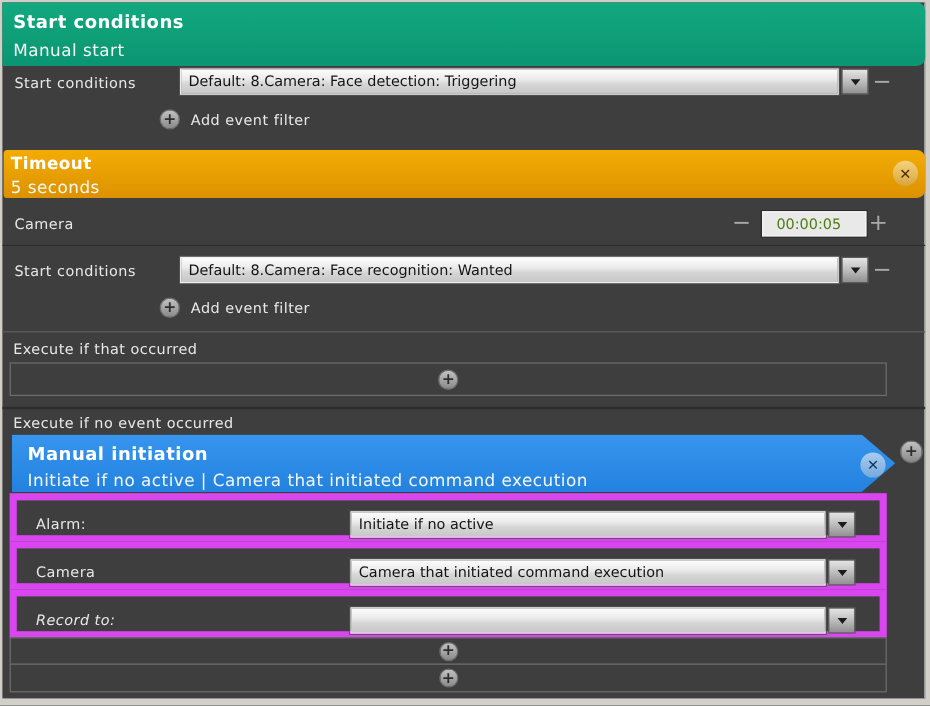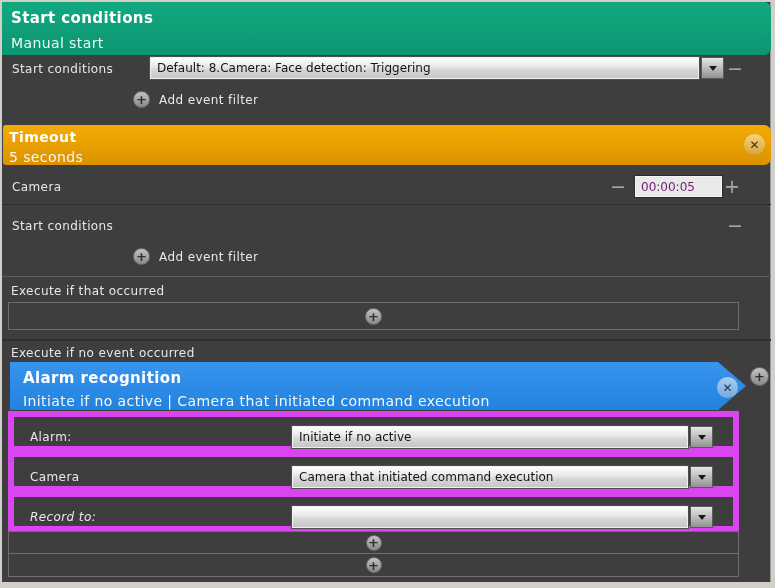--- a/index.html
+++ b/index.html
@@ -40,21 +40,21 @@
     color:#4a3000;font-size:12px;}
   .close-blue{width:21px;height:21px;background:linear-gradient(180deg,#aacdf0 0%,#74a9de 100%);
     color:#12355c;font-size:12px;}
   
   .rowbox{border:6px solid #d946ef;background:#3e3e3e;}
   .addbar{border:1px solid #6e6e6e;background:#3e3e3e;display:flex;align-items:center;
     justify-content:center;cursor:pointer;}
   .sep{background:#2e2e2e;}
   .addfilter{display:flex;align-items:center;gap:9px;cursor:pointer;}
   .timeout-input{width:87px;height:21px;background:#e9e9e9;border:1px solid #f4f4f4;
-    box-shadow:0 0 0 1px #2b2b2b;font-size:12px;color:#701a75;padding:0 5px;}
+    box-shadow:0 0 0 1px #2b2b2b;font-size:12px;color:#4d7c0f;padding:0 11px;}
 </style>
 </head>
 <body>
 
 <div id="win">
   <div id="panel"></div>
 
   <div id="green-hdr" class="abs">
     <div class="abs hdr-title" style="left:9px;top:7px;">Start conditions</div>
     <div class="abs hdr-sub" style="left:9px;top:33px;">Manual start</div>
@@ -80,38 +80,44 @@
     <div class="abs circle close-orange" style="right:6px;top:9px;">✕</div>
   </div>
 
   <div class="abs lbl" style="left:12px;top:180px;">Camera</div>
   <div class="abs pm" style="left:610px;top:177px;">−</div>
   <input class="abs timeout-input" style="left: 635px; top: 176px;" readonly="" value="00:00:05">
   <div class="abs pm" style="left:724px;top:177px;">+</div>
   <div class="abs sep" style="left:2px;top:204px;width:769px;height:1px;"></div>
 
   <div class="abs lbl" style="left:12px;top:219px;">Start conditions</div>
+  <div class="abs dd" style="left:134px;top:214px;width:590px;">
+    <div class="dd-field">Default: 8.Camera: Face recognition: Wanted</div>
+    <div class="dd-btn">
+      <span class="tri-down"></span>
+    </div>
+  </div>
   <div class="abs pm" style="left:727px;top:216px;">−</div>
 
   <div class="abs addfilter" style="left:133px;top:248px;">
     <span class="circle add-circle">+</span>
     <span class="lbl">Add event filter</span>
   </div>
   <div class="abs" style="left:2px;top:276px;width:769px;height:1px;background:#5e5e5e;"></div>
 
   <div class="abs lbl" style="left:11px;top:284px;">Execute if that occurred</div>
   <div class="abs addbar" style="left:8px;top:302px;width:731px;height:28px;">
     <span class="circle add-circle">+</span>
   </div>
   <div class="abs sep" style="left:2px;top:339px;width:769px;height:2px;"></div>
 
   <div class="abs lbl" style="left:11px;top:346px;">Execute if no event occurred</div>
 
   <div id="blue-hdr" class="abs">
-    <div class="abs hdr-title" style="left:13px;top:7px;">Alarm recognition</div>
+    <div class="abs hdr-title" style="left:13px;top:7px;">Manual initiation</div>
     <div class="abs hdr-sub" style="left:13px;top:31px;">Initiate if no active | Camera that initiated command execution</div>
     <div class="abs circle close-blue" style="left:707px;top:15px;">✕</div>
   </div>
   <div class="abs circle add-circle" style="left:750px;top:367px;width:19px;height:19px;">+</div>
 
   <div class="abs rowbox" style="left:8px;top:411px;width:731px;height:41px;">
     <div class="abs lbl" style="left:16px;top:13px;">Alarm:</div>
     <div class="abs dd" style="left:262px;top:9px;width:437px;">
       <div class="dd-field">Initiate if no active</div>
       <div class="dd-btn">

